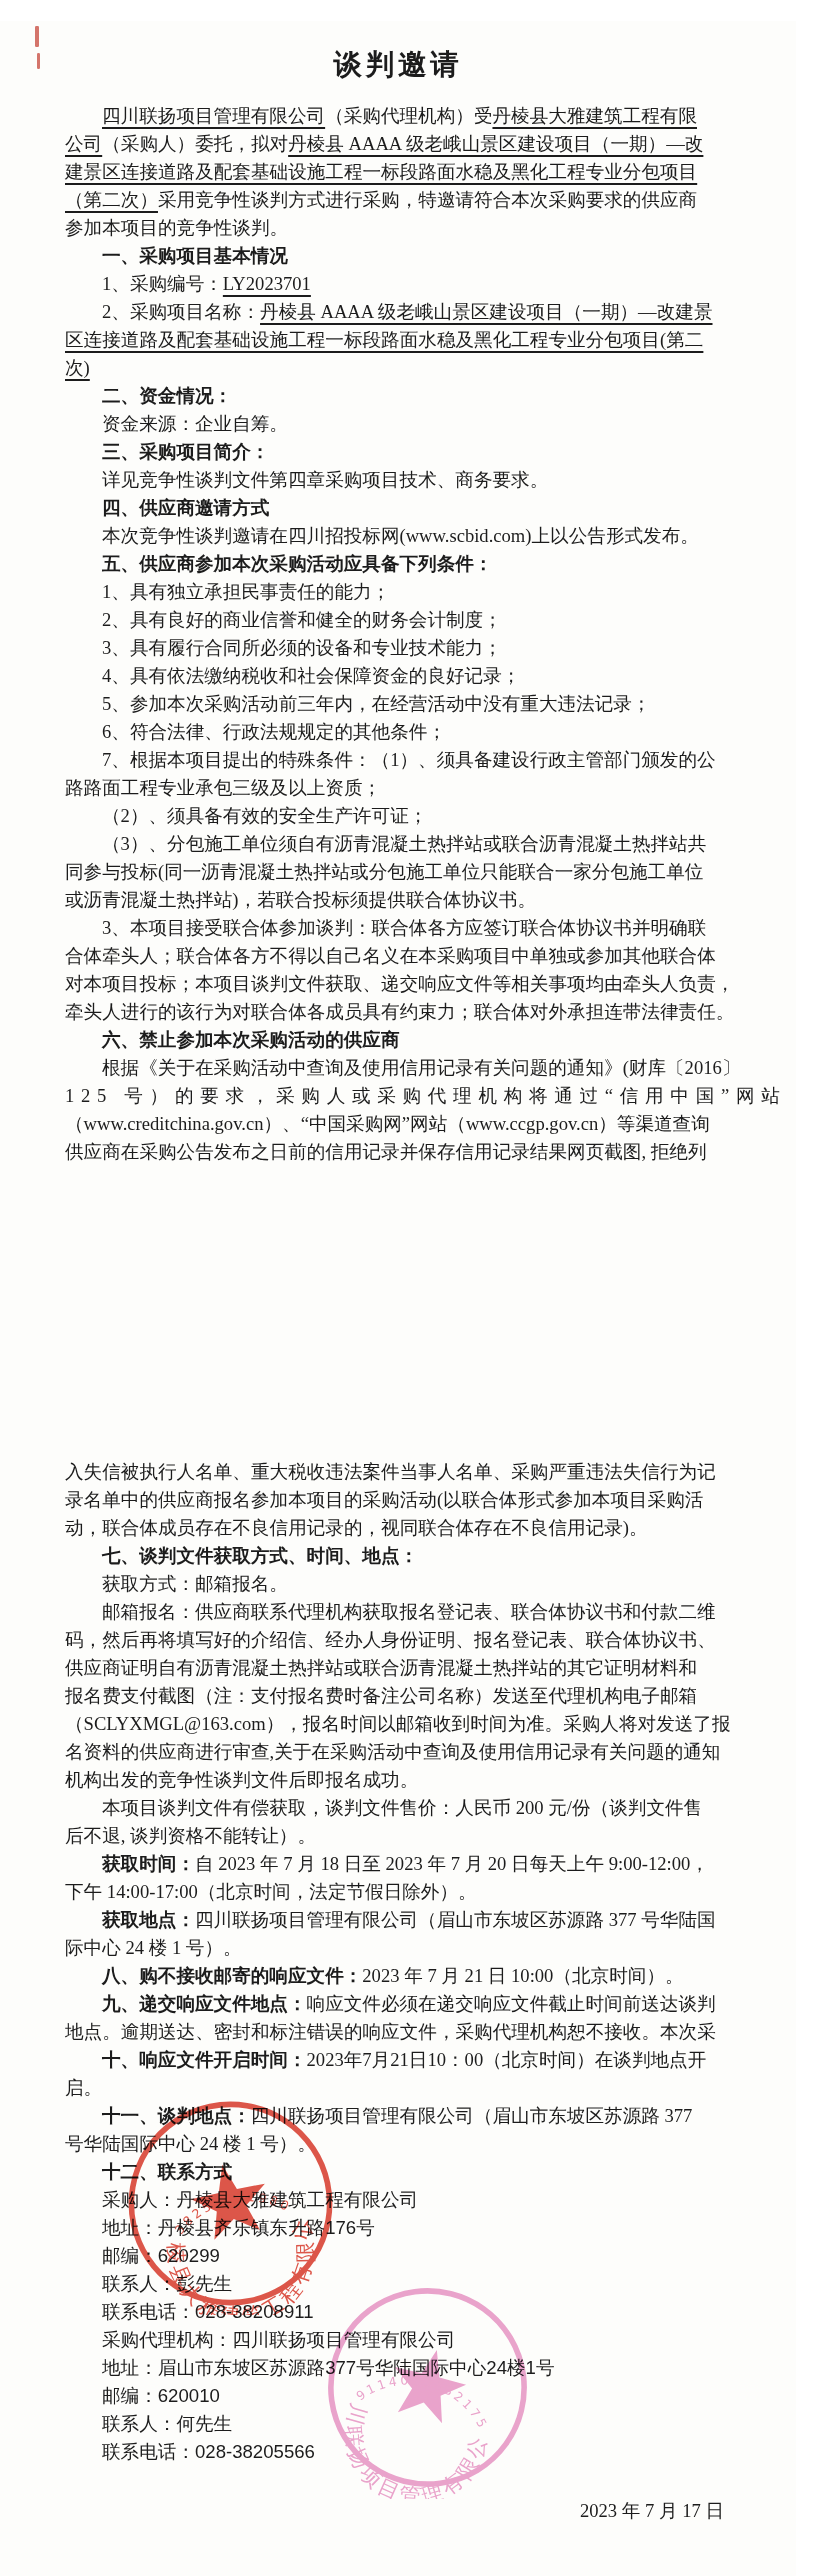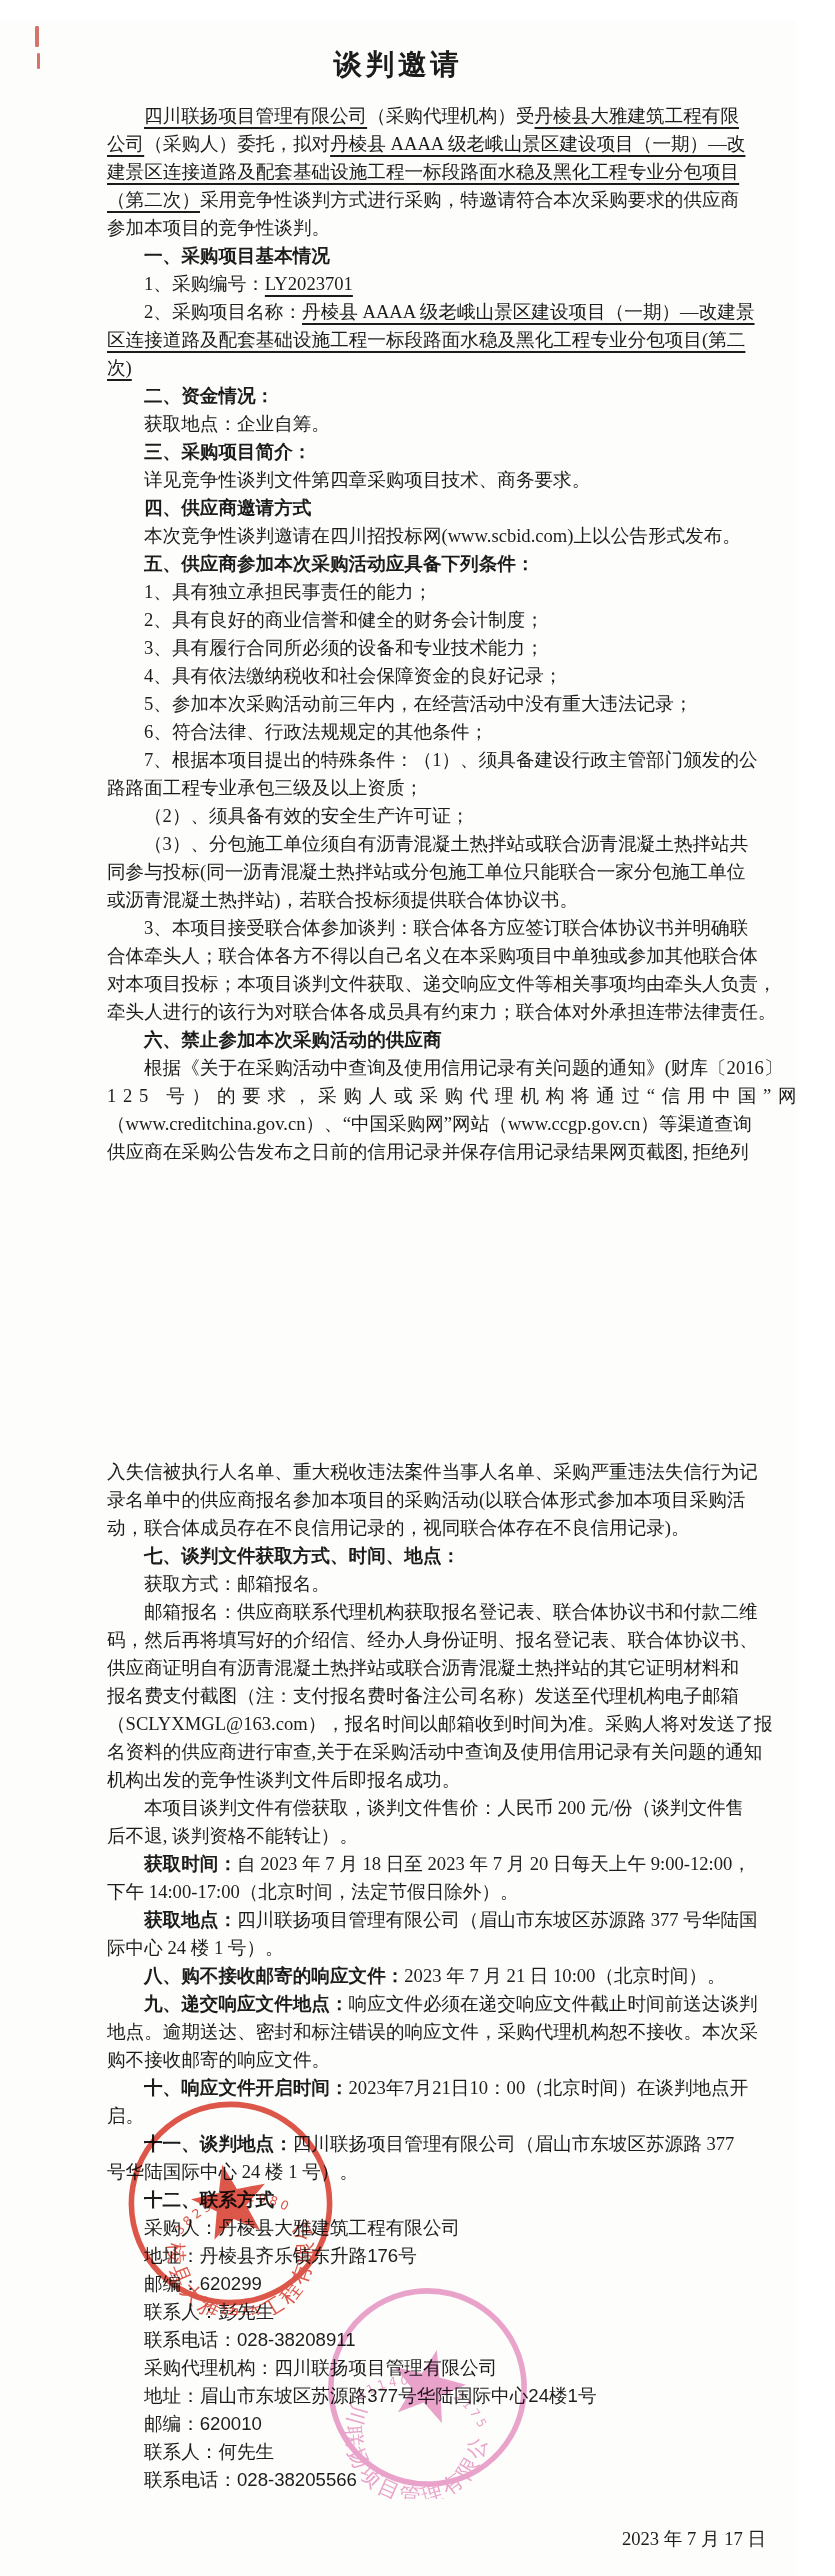--- a/index.html
+++ b/index.html
@@ -16,21 +16,21 @@
     text-align:center;
     padding-top:26px;
     font-size:28.5px;
     line-height:36px;
     font-weight:700;
     letter-spacing:3.7px;
     font-family:"Liberation Serif","DejaVu Serif",serif;
   }
   .lines{
     margin-top:18.6px;
-    padding-left:107px;
+    padding-left:65px;
     width:659px;
   }
   .ln{
     white-space:nowrap;
     height:28px;
     line-height:28px;
     font-size:18.6px;
   }
   .ind{padding-left:37px;}
   .ls{letter-spacing:0.36em;}
@@ -79,21 +79,21 @@
       <div class="ln"><span class="u">公司</span><span>（采购人）委托，拟对</span><span class="u">丹棱县 AAAA 级老峨山景区建设项目（一期）—改</span></div>
       <div class="ln"><span class="u">建景区连接道路及配套基础设施工程一标段路面水稳及黑化工程专业分包项目</span></div>
       <div class="ln"><span class="u">（第二次）</span><span>采用竞争性谈判方式进行采购，特邀请符合本次采购要求的供应商</span></div>
       <div class="ln"><span>参加本项目的竞争性谈判。</span></div>
       <div class="ln ind"><span class="b">一、采购项目基本情况</span></div>
       <div class="ln ind"><span>1、采购编号：</span><span class="u">LY2023701</span></div>
       <div class="ln ind"><span>2、采购项目名称：</span><span class="u">丹棱县 AAAA 级老峨山景区建设项目（一期）—改建景</span></div>
       <div class="ln"><span class="u">区连接道路及配套基础设施工程一标段路面水稳及黑化工程专业分包项目(第二</span></div>
       <div class="ln"><span class="u">次)</span></div>
       <div class="ln ind"><span class="b">二、资金情况：</span></div>
-      <div class="ln ind"><span>获取地点：企业自筹。</span></div>
+      <div class="ln ind"><span>资金来源：企业自筹。</span></div>
       <div class="ln ind"><span class="b">三、采购项目简介：</span></div>
       <div class="ln ind"><span>详见竞争性谈判文件第四章采购项目技术、商务要求。</span></div>
       <div class="ln ind"><span class="b">四、供应商邀请方式</span></div>
       <div class="ln ind"><span>本次竞争性谈判邀请在四川招投标网(www.scbid.com)上以公告形式发布。</span></div>
       <div class="ln ind"><span class="b">五、供应商参加本次采购活动应具备下列条件：</span></div>
       <div class="ln ind"><span>1、具有独立承担民事责任的能力；</span></div>
       <div class="ln ind"><span>2、具有良好的商业信誉和健全的财务会计制度；</span></div>
       <div class="ln ind"><span>3、具有履行合同所必须的设备和专业技术能力；</span></div>
       <div class="ln ind"><span>4、具有依法缴纳税收和社会保障资金的良好记录；</span></div>
       <div class="ln ind"><span>5、参加本次采购活动前三年内，在经营活动中没有重大违法记录；</span></div>
@@ -128,21 +128,20 @@
       <div class="ln"><span>机构出发的竞争性谈判文件后即报名成功。</span></div>
       <div class="ln ind"><span>本项目谈判文件有偿获取，谈判文件售价：人民币 200 元/份（谈判文件售</span></div>
       <div class="ln"><span>后不退, 谈判资格不能转让）。</span></div>
       <div class="ln ind"><span class="b">获取时间：</span><span>自 2023 年 7 月 18 日至 2023 年 7 月 20 日每天上午 9:00-12:00，</span></div>
       <div class="ln"><span>下午 14:00-17:00（北京时间，法定节假日除外）。</span></div>
       <div class="ln ind"><span class="b">获取地点：</span><span>四川联扬项目管理有限公司（眉山市东坡区苏源路 377 号华陆国</span></div>
       <div class="ln"><span>际中心 24 楼 1 号）。</span></div>
       <div class="ln ind"><span class="b">八、购不接收邮寄的响应文件：</span><span>2023 年 7 月 21 日 10:00（北京时间）。</span></div>
       <div class="ln ind"><span class="b">九、递交响应文件地点：</span><span>响应文件必须在递交响应文件截止时间前送达谈判</span></div>
       <div class="ln"><span>地点。逾期送达、密封和标注错误的响应文件，采购代理机构恕不接收。本次采</span></div>
-      <div class="ln"><span>购不接收邮寄的响应文件。</span></div>
       <div class="ln ind"><span class="b">十、响应文件开启时间：</span><span>2023年7月21日10：00（北京时间）在谈判地点开</span></div>
       <div class="ln"><span>启。</span></div>
       <div class="ln ind"><span class="b">十一、谈判地点：</span><span>四川联扬项目管理有限公司（眉山市东坡区苏源路 377</span></div>
       <div class="ln"><span>号华陆国际中心 24 楼 1 号）。</span></div>
       <div class="ln ind"><span class="b">十二、联系方式</span></div>
       <div class="ln ind sans"><span>采购人：丹棱县大雅建筑工程有限公司</span></div>
       <div class="ln ind sans"><span>地址：丹棱县齐乐镇东升路176号</span></div>
       <div class="ln ind sans"><span>邮编：620299</span></div>
       <div class="ln ind sans"><span>联系人：彭先生</span></div>
       <div class="ln ind sans"><span>联系电话：028-38208911</span></div>

